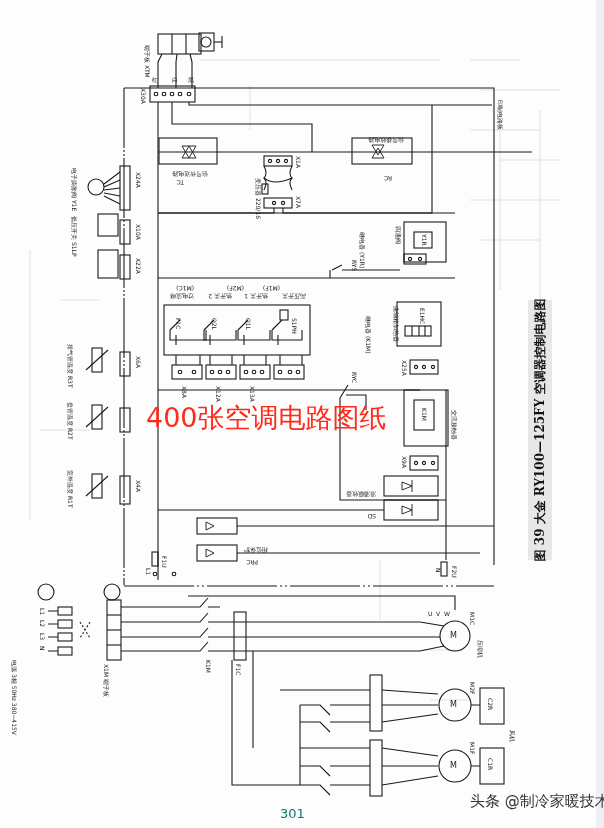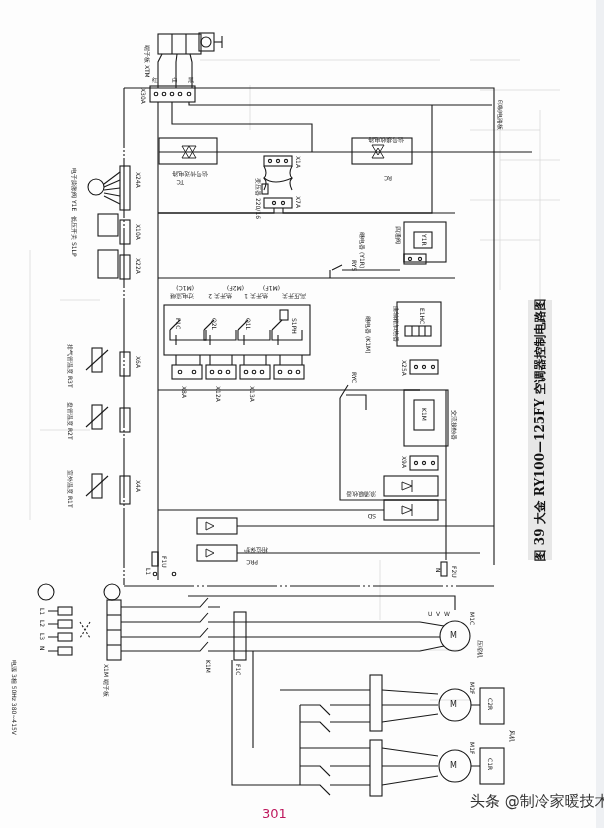--- a/index.html
+++ b/index.html
@@ -2,21 +2,21 @@
 <html><head>
 <meta charset="utf-8">
 <style>
   html,body{margin:0;padding:0;background:#ffffff;}
   body{width:604px;height:828px;position:relative;overflow:hidden;font-family:"DejaVu Sans",sans-serif;}
   .page{position:absolute;left:0;top:0;width:604px;height:828px;background:#fdfdfd;}
   .rightband{position:absolute;right:0;top:0;width:8px;height:828px;background:#eef0f3;}
   svg{position:absolute;left:0;top:0;}
   .lbl{font-family:"DejaVu Sans",sans-serif;fill:#222;}
   .overlay{position:absolute;left:146px;top:400px;color:#ff2a1a;font-family:"DejaVu Sans",sans-serif;font-size:27px;letter-spacing:0px;white-space:nowrap;}
-  .pageno{position:absolute;left:262px;top:806px;font-family:"DejaVu Sans",sans-serif;font-size:13px;color:#be185d;}
+  .pageno{position:absolute;left:280px;top:806px;font-family:"DejaVu Sans",sans-serif;font-size:13px;color:#0f766e;}
   .watermark{position:absolute;left:470px;top:792px;font-family:"DejaVu Sans",sans-serif;font-size:15px;color:#333;white-space:nowrap;}
   .caption{position:absolute;left:528px;top:300px;width:24px;height:260px;background:#e7e7e7;}
   .caption span{position:absolute;left:50%;top:50%;transform:translate(-50%,-50%) rotate(-90deg);white-space:nowrap;font-size:12px;font-weight:bold;color:#111;font-family:"DejaVu Serif",serif;}
 </style>
 </head>
 <body>
 
 <div class="page">
   <div class="rightband"></div>
 
@@ -308,15 +308,16 @@
       <text x="450" y="638" font-size="8">M</text>
       <text x="450" y="707" font-size="8">M</text>
       <text x="450" y="768" font-size="8">M</text>
     </g>
   </svg>
 
   <div class="caption">
     <span>图 39  大金 RY100—125FY 空调器控制电路图</span>
   </div>
 
+  <div class="overlay">400张空调电路图纸</div>
   <div class="pageno">301</div>
   <div class="watermark">头条 @制冷家暖技术</div>
 </div>
 
 </body></html>

